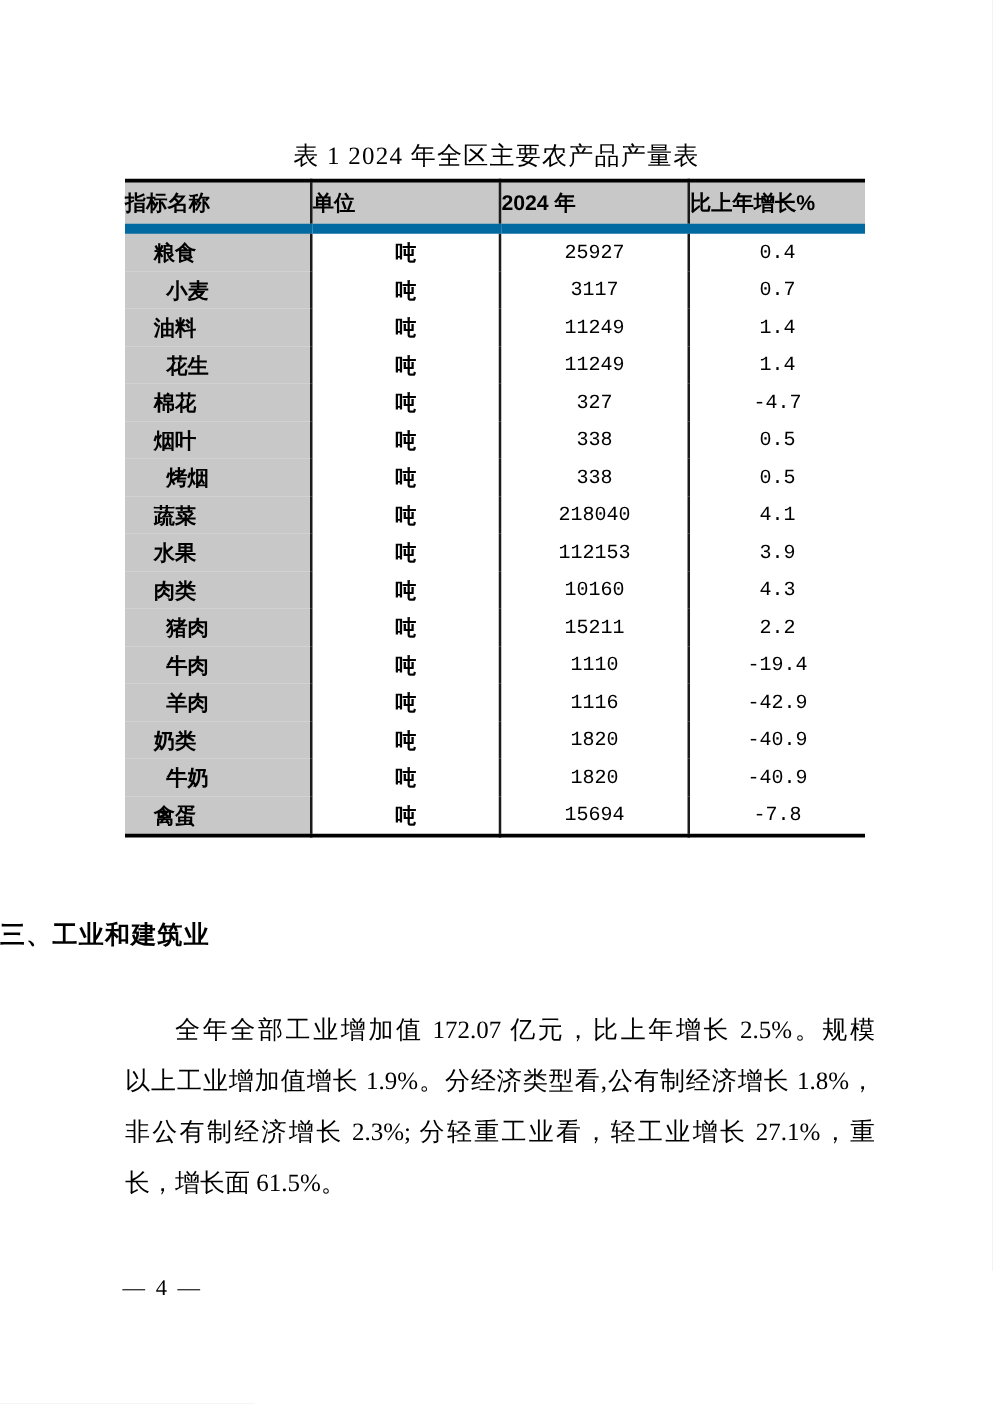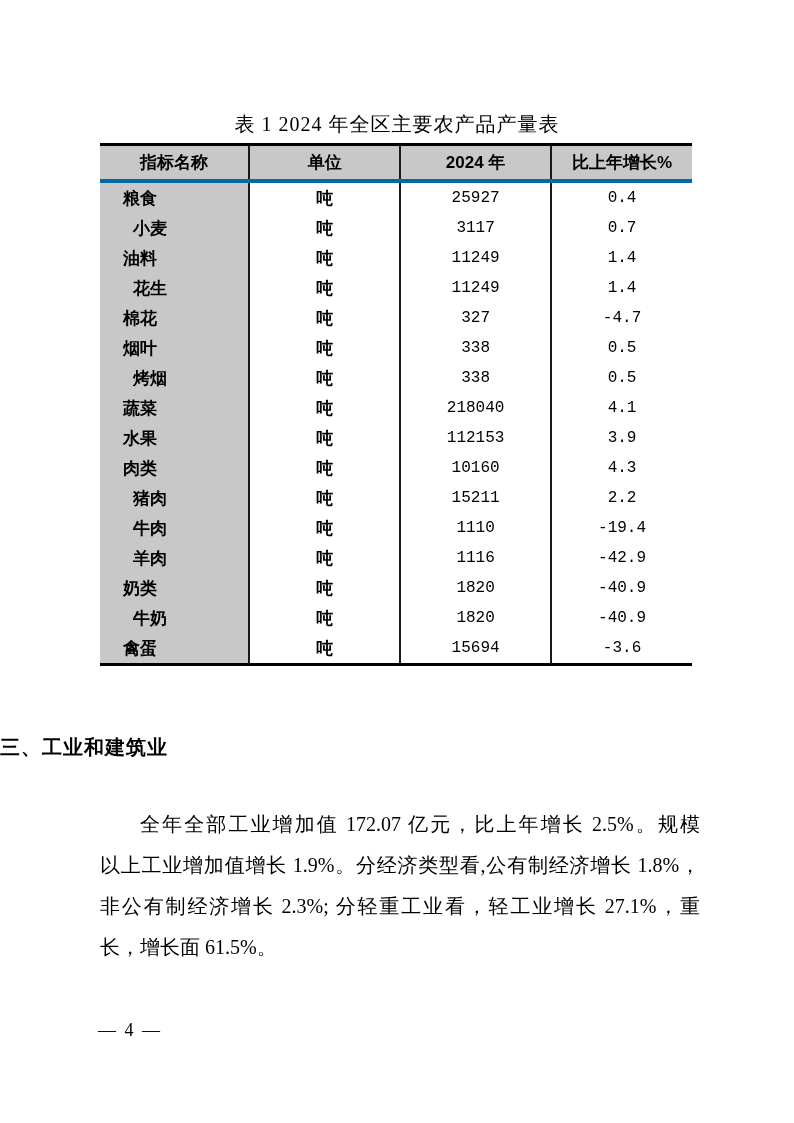--- a/index.html
+++ b/index.html
@@ -36,22 +36,22 @@
     table-layout: fixed;
     border-top: 3px solid #000;
     border-bottom: 3px solid #000;
   }
   .data-table th {
     background: #c8c8c8;
     height: 33px;
     font-size: 17px;
     font-weight: bold;
     font-family: "Liberation Sans", sans-serif;
-    text-align: center;
-    border-bottom: 4px solid #0369a1;
+    text-align: left;
+    border-bottom: 8px solid #0369a1;
     padding: 0;
   }
   .data-table td {
     height: 30px;
     font-size: 17px;
     padding: 0;
     vertical-align: middle;
   }
   .data-table th:not(:last-child),
   .data-table td:not(:last-child) {
@@ -241,21 +241,21 @@
           <td class="c-name">牛奶</td>
           <td class="c-unit">吨</td>
           <td class="c-val">1820</td>
           <td class="c-val">-40.9</td>
         </tr>
 
         <tr>
           <td class="c-name">禽蛋</td>
           <td class="c-unit">吨</td>
           <td class="c-val">15694</td>
-          <td class="c-val">-3.6</td>
+          <td class="c-val">-7.8</td>
         </tr>
       </tbody>
   </table>
 
   <h2 class="section-heading">三、工业和建筑业</h2>
 
   <div class="paragraph">
     <div class="pline first just">全年全部工业增加值 172.07 亿元，比上年增长 2.5%。规模</div>
     <div class="pline just">以上工业增加值增长 1.9%。分经济类型看,公有制经济增长 1.8%，</div>
     <div class="pline just">非公有制经济增长 2.3%; 分轻重工业看，轻工业增长 27.1%，重</div>

